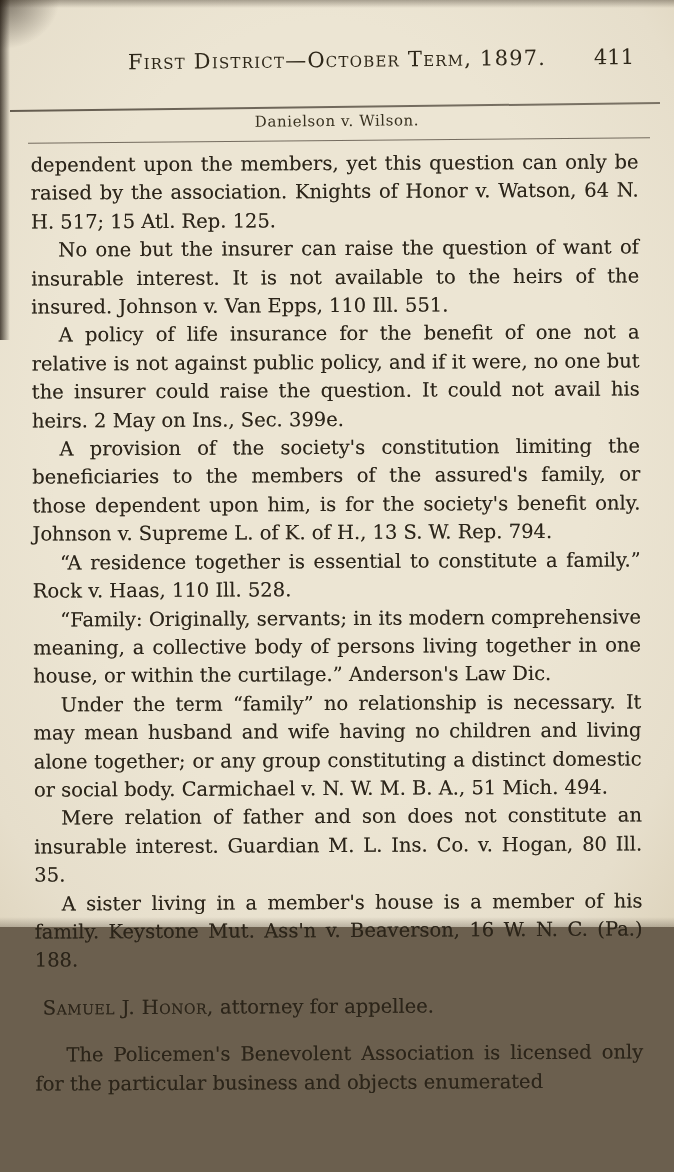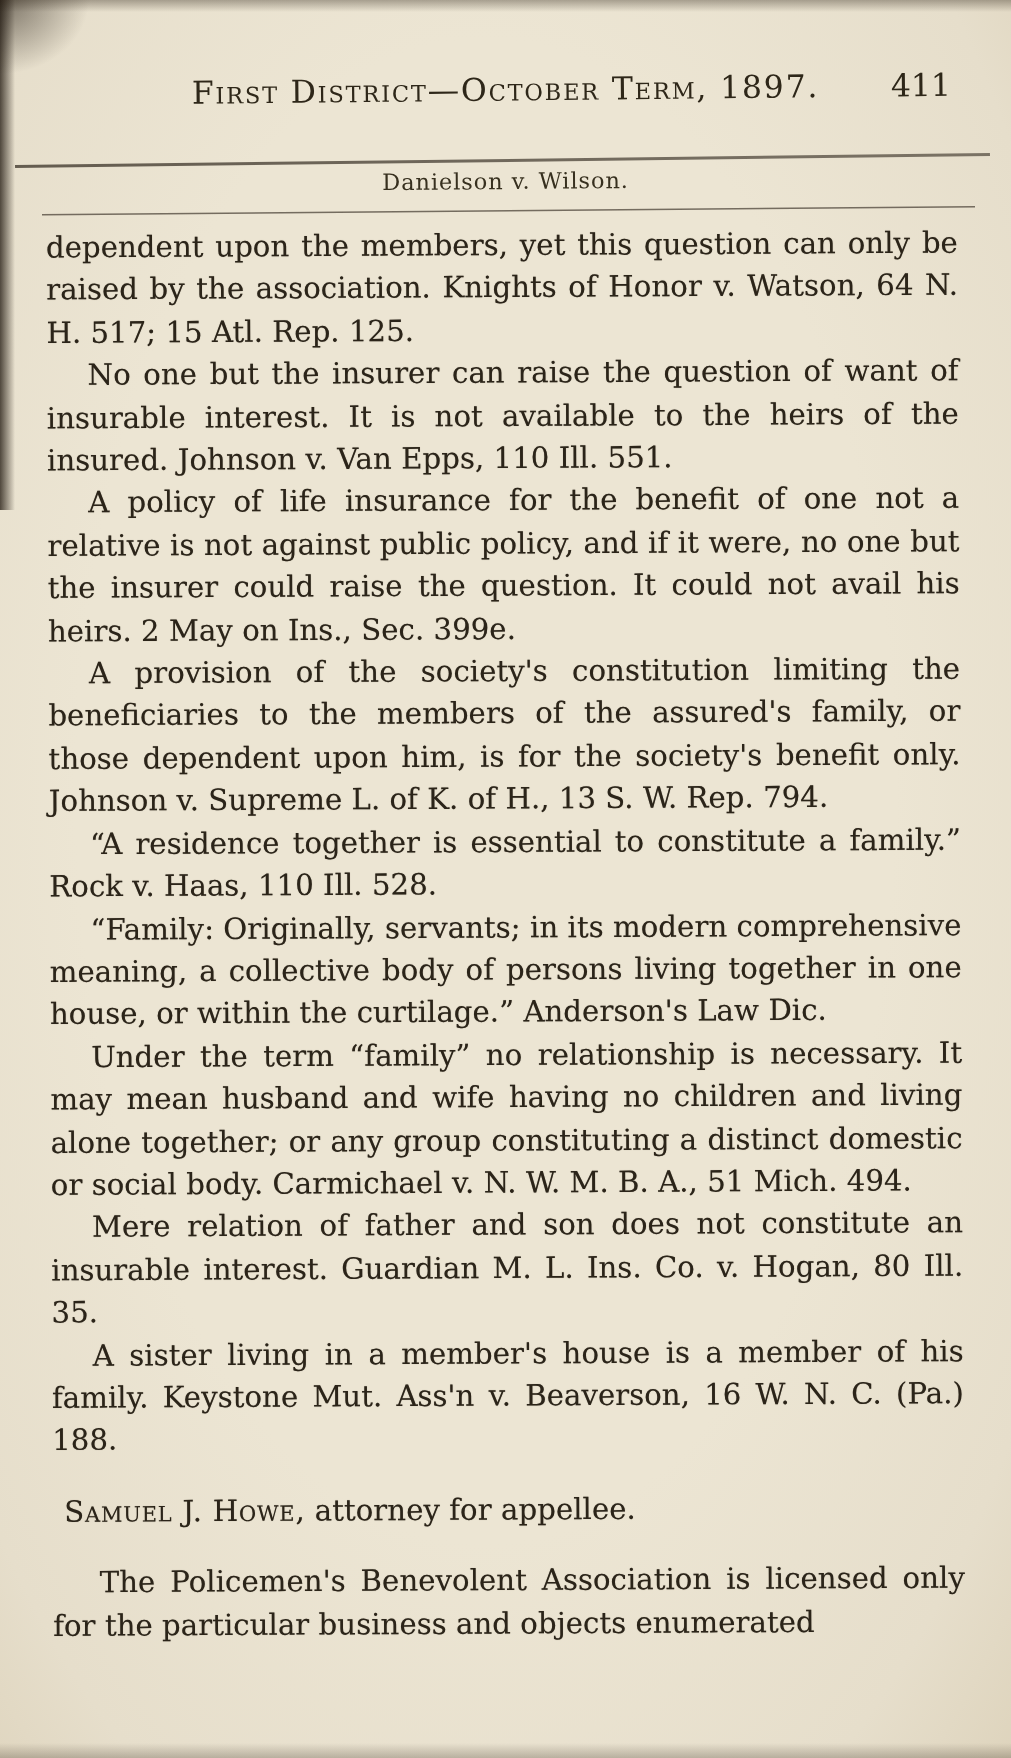--- a/index.html
+++ b/index.html
@@ -6,21 +6,21 @@
     margin: 0;
     padding: 0;
     width: 674px;
     height: 1172px;
     overflow: hidden;
     background: #6b5f4e;
   }
   .scan {
     position: relative;
     width: 674px;
-    height: 1172px;
+    height: 927px;
     background:
       radial-gradient(ellipse at 48% 45%, #ece5d3 55%, #e6decb 85%, #ded4bd 100%);
     font-family: "DejaVu Serif", "Liberation Serif", serif;
     color: #2b2419;
     box-sizing: border-box;
   }
   
   .edge-left {
     position: absolute;
     left: 0; top: 0;
@@ -162,16 +162,16 @@
   <div class="body-text">
     <p class="first">dependent upon the members, yet this question can only be raised by the association.  Knights of Honor v. Watson, 64 N. H. 517; 15 Atl. Rep. 125.</p>
     <p>No one but the insurer can raise the question of want of insurable interest.  It is not available to the heirs of the insured.  Johnson v. Van Epps, 110 Ill. 551.</p>
     <p>A policy of life insurance for the benefit of one not a relative is not against public policy, and if it were, no one but the insurer could raise the question.  It could not avail his heirs.  2 May on Ins., Sec. 399e.</p>
     <p>A provision of the society's constitution limiting the beneficiaries to the members of the assured's family, or those dependent upon him, is for the society's benefit only.  Johnson v. Supreme L. of K. of H., 13 S. W. Rep. 794.</p>
     <p>“A residence together is essential to constitute a family.”  Rock v. Haas, 110 Ill. 528.</p>
     <p>“Family:  Originally, servants; in its modern comprehensive meaning, a collective body of persons living together in one house, or within the curtilage.”  Anderson's Law Dic.</p>
     <p>Under the term “family” no relationship is necessary.  It may mean husband and wife having no children and living alone together; or any group constituting a distinct domestic or social body.  Carmichael v. N. W. M. B. A., 51 Mich. 494.</p>
     <p>Mere relation of father and son does not constitute an insurable interest.  Guardian M. L. Ins. Co. v. Hogan, 80 Ill. 35.</p>
     <p>A sister living in a member's house is a member of his family.  Keystone Mut. Ass'n v. Beaverson, 16 W. N. C. (Pa.) 188.</p>
-    <p class="attorney"><span class="sc">Samuel J. Howe,</span><span> attorney for appellee.</span></p>
+    <p class="attorney"><span class="sc">Samuel J. Honor,</span><span> attorney for appellee.</span></p>
     <p class="closing">The Policemen's Benevolent Association is licensed only for the particular business and objects enumerated</p>
   </div>
 </div>
 
 </body></html>

